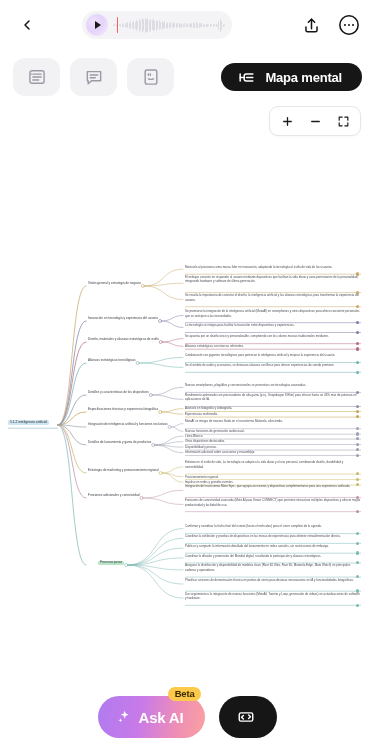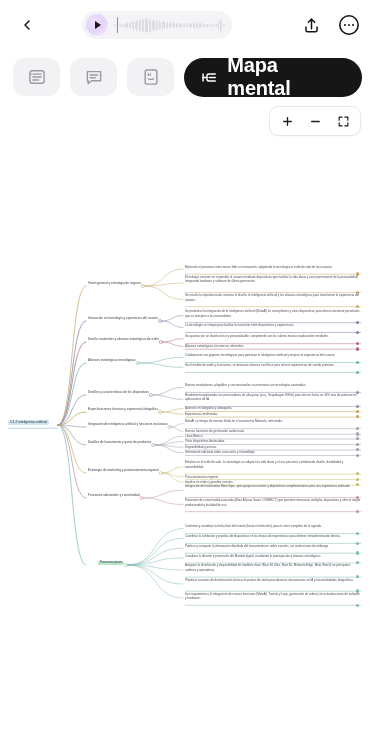--- a/index.html
+++ b/index.html
@@ -49,23 +49,23 @@
   .tabsrow {
     position:absolute; top:55px; left:0; width:375px; height:44px;
     display:flex; align-items:center; padding: 0 13px; gap: 10px;
   }
   .tab-sq {
     width:47px;height:38px;border-radius:12px;background:#f2f2f5;
     display:flex;align-items:center;justify-content:center;cursor:pointer;flex:0 0 auto;
   }
   .tab-active {
     margin-left:auto;
-    height:39px;border-radius:20px;background:#161616;color:#fff;
+    height:28px;border-radius:20px;background:#161616;color:#fff;
     display:flex;align-items:center;gap:9px;padding:0 20px 0 16px;cursor:pointer;
-    font-size:20px;font-weight:700;letter-spacing:-0.2px;
+    font-size:13px;font-weight:700;letter-spacing:-0.2px;
   }
 
   
   .zoompill {
     position:absolute; top:106px; right:14px;
     height:30px; border-radius:9px; background:#fff; border:1px solid #e6e6ea;
     display:flex; align-items:center; gap:2px; padding:0 4px;
     box-shadow:0 1px 2px rgba(0,0,0,0.03);
   }
   .zoompill div { width:26px;height:26px;display:flex;align-items:center;justify-content:center;cursor:pointer;color:#1c1c1c; }
@@ -446,14 +446,31 @@
         <div class="dot" style="background: rgb(127, 185, 181); left: 356px; top: 411.2px;"></div>
         <div class="leafblock" style="left: 185px; top: 413.4px; width: 176px;">Asegurar la distribución y disponibilidad de modelos clave (Razr 60 Ultra, Razr 60, Motorola Edge, Moto Watch) en principales cadenas y operadores.</div>
         <div class="dot" style="background: rgb(127, 185, 181); left: 356px; top: 425.3px;"></div>
         <div class="leafblock" style="left: 185px; top: 427.5px; width: 176px;">Planificar sesiones de demostración técnica en puntos de venta para destacar innovaciones en IA y funcionalidades fotográficas.</div>
         <div class="dot" style="background: rgb(127, 185, 181); left: 356px; top: 439.4px;"></div>
         <div class="leafblock" style="left: 185px; top: 441.6px; width: 176px;">Dar seguimiento a la integración de nuevas funciones (MotoAI, Tramita y Loop, generación de videos) en actualizaciones de software y hardware.</div>
         <div class="dot" style="background: rgb(127, 185, 181); left: 356px; top: 453.5px;"></div>
       </div>
   </div>
 
+  <div class="bottombar">
+    <div class="askai">
+      <span class="beta">Beta</span>
+      <svg width="16" height="16" viewBox="0 0 24 24" fill="#fff">
+        <path d="M13 2.5l1.5 4.4 4.4 1.6-4.4 1.6L13 14.5l-1.5-4.4L7.1 8.5l4.4-1.6z"></path>
+        <path d="M6.6 13.8l.8 2.3 2.3.8-2.3.8-.8 2.3-.8-2.3-2.3-.8 2.3-.8z"></path>
+      </svg>
+      <span>Ask AI</span>
+    </div>
+    <div class="fullscreen">
+      <svg width="18" height="18" viewBox="0 0 24 24" fill="none" stroke="#fff" stroke-width="1.9" stroke-linecap="round" stroke-linejoin="round">
+        <rect x="3" y="6.5" width="18" height="11" rx="2.2"></rect>
+        <polyline points="8.5 10 6 12.3 8.5 14.6"></polyline>
+          <polyline points="15.5 9.4 18 11.7 15.5 14"></polyline>
+      </svg>
+    </div>
+  </div>
 
 </div>
 
 </body></html>

